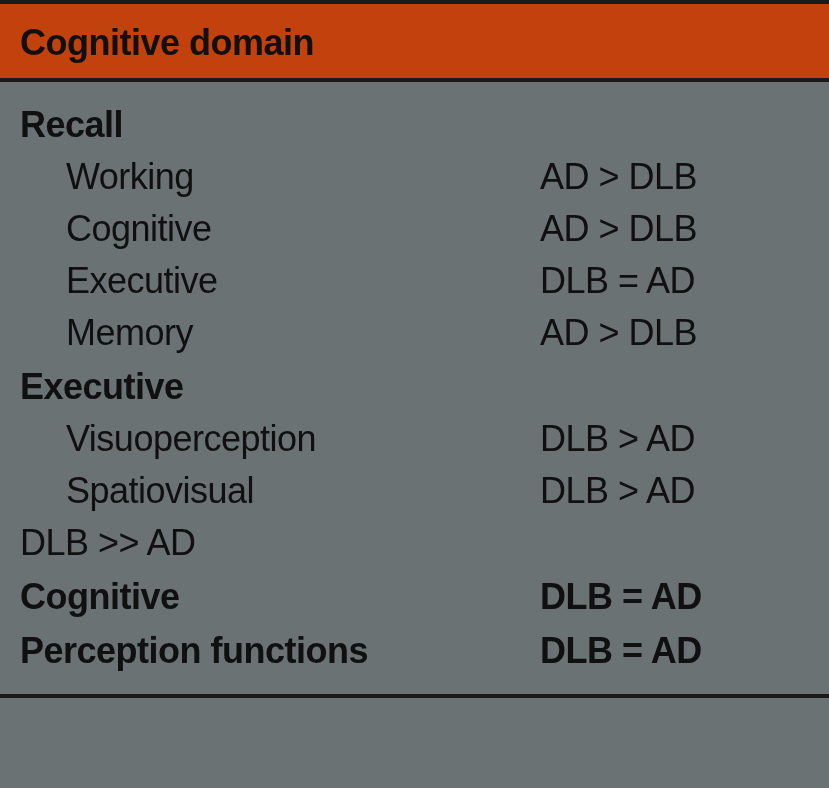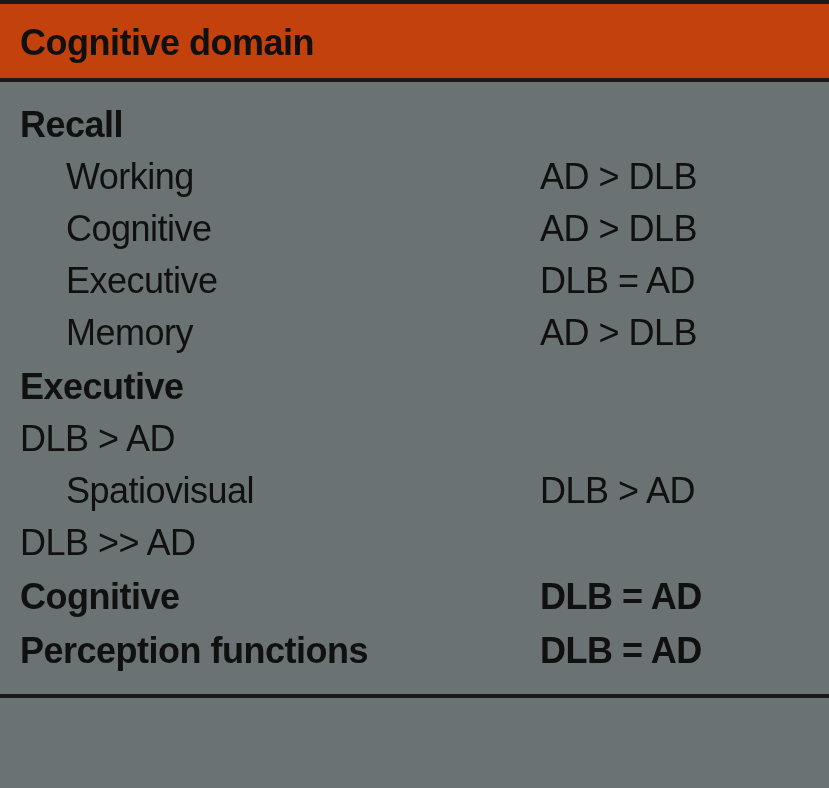--- a/index.html
+++ b/index.html
@@ -103,20 +103,21 @@
     <div class="sub-row">
       <div class="sub-label">Memory</div>
       <div class="sub-value">AD &gt; DLB</div>
     </div>
 
     <div class="section-row gap-top">
       <div class="section-label">Executive</div>
       <div class="section-value"></div>
     </div>
     <div class="sub-row">
+      <div class="sub-label">Visuoperception</div>
       <div class="sub-value">DLB &gt; AD</div>
     </div>
     <div class="sub-row">
       <div class="sub-label">Spatiovisual</div>
       <div class="sub-value">DLB &gt; AD</div>
     </div>
     <div class="sub-row">
       <div class="sub-value">DLB &gt;&gt; AD</div>
     </div>
 

